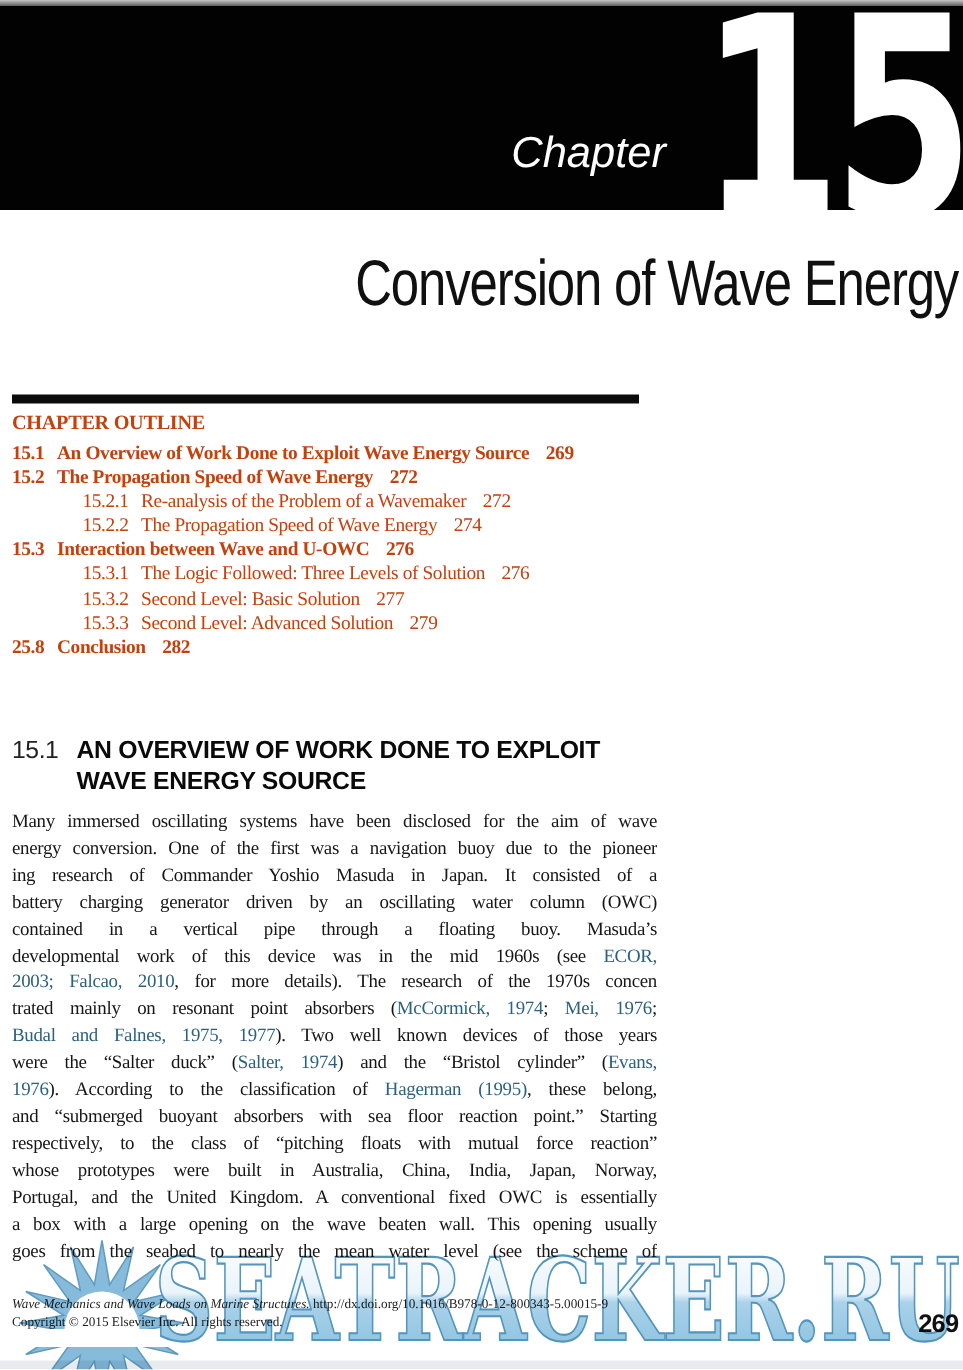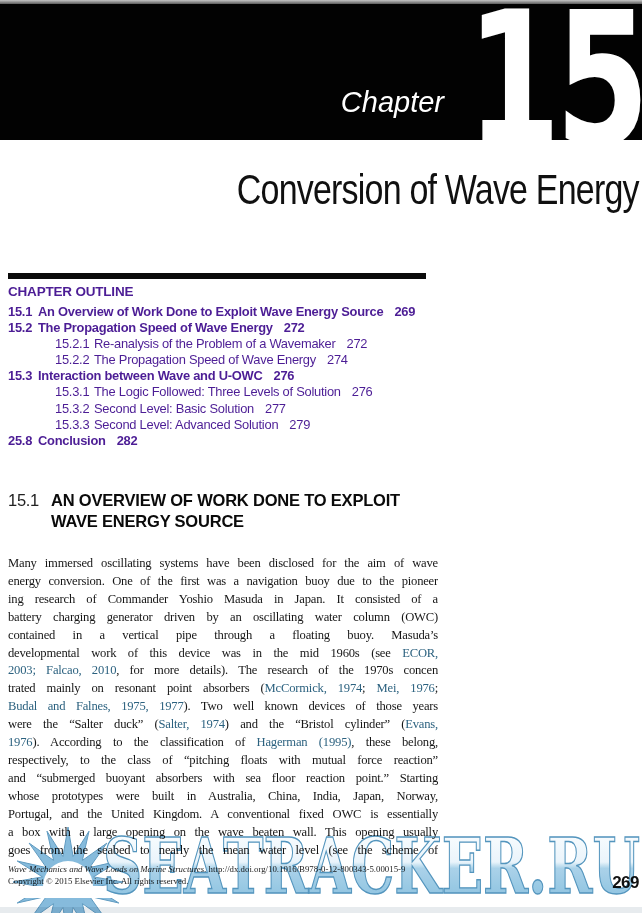--- a/index.html
+++ b/index.html
@@ -14,39 +14,39 @@
   .chapter-label{position:absolute;right:198px;top:82px;color:#fff;
                  font:italic 29px "Liberation Sans",sans-serif;}
   .chapter-number{position:absolute;right:-2px;top:-17px;color:#fff;line-height:1;
                   font-family:"DejaVu Sans",sans-serif;font-weight:bold;font-size:186px;
                   letter-spacing:-8px;transform:scaleX(0.73);transform-origin:top right;}
 
   .page-title{position:absolute;right:3px;top:165px;color:#101010;white-space:nowrap;
               font-size:43px;letter-spacing:-1px;transform:scaleX(0.79);transform-origin:top right;}
 
   
-  .outline{position:absolute;left:8px;top:273px;width:418px;color:#4c1d95;}
+  .outline{position:absolute;left:8px;top:263px;width:418px;color:#c2410c;font-family:Liberation Serif, serif;}
   .outline-rule{height:6px;background:#0b0b0b;}
   .outline-heading{margin-top:6px;line-height:14px;font-size:13.5px;font-weight:bold;letter-spacing:-0.2px;}
   .outline-items{margin-top:5px;}
   .o-row{font-size:12.9px;line-height:16.1px;letter-spacing:-0.25px;white-space:nowrap;}
   .o-row.lvl1{font-weight:bold;}
   .o-row.lvl2{padding-left:47px;font-weight:normal;}
   .o-num{display:inline-block;}
   .lvl1 .o-num{width:30px;}
   .lvl2 .o-num{width:39px;}
   .o-page{margin-left:11px;}
 
   
   .section{position:absolute;left:8px;top:490px;width:431px;display:flex;}
   .sec-num{width:43px;font-size:16.5px;letter-spacing:-0.3px;color:#222;padding-top:1px;}
   .sec-title{font-size:16.5px;font-weight:bold;letter-spacing:-0.2px;line-height:20.5px;color:#0a0a0a;}
 
   
-  .body-par{position:absolute;left:8px;top:555px;width:430px;color:#161616;
+  .body-par{position:absolute;left:8px;top:539px;width:430px;color:#161616;
             font-family:"Liberation Serif",serif;font-size:12.6px;}
   .b-line{line-height:17.92px;height:17.92px;overflow:hidden;letter-spacing:-0.2px;
           text-align:justify;text-align-last:justify;}
   .cite{color:#2b617f;}
 
   
   .footer{position:absolute;left:8px;top:864px;width:470px;color:#1d1d1d;white-space:nowrap;
           font-family:"Liberation Serif",serif;font-size:8.8px;line-height:11.5px;}
   .footer .src{font-style:italic;}
   .pageno{position:absolute;right:3px;top:873px;font-weight:bold;font-size:17px;
@@ -101,22 +101,22 @@
       <div class="b-line"><span>energy conversion. One of the first was a navigation buoy due to the pioneer</span></div>
       <div class="b-line"><span>ing research of Commander Yoshio Masuda in Japan. It consisted of a</span></div>
       <div class="b-line"><span>battery charging generator driven by an oscillating water column (OWC)</span></div>
       <div class="b-line"><span>contained in a vertical pipe through a floating buoy. Masuda’s</span></div>
       <div class="b-line"><span>developmental work of this device was in the mid 1960s (see </span><span class="cite">ECOR,</span></div>
       <div class="b-line"><span class="cite">2003;</span><span> </span><span class="cite">Falcao, 2010</span><span>, for more details). The research of the 1970s concen</span></div>
       <div class="b-line"><span>trated mainly on resonant point absorbers (</span><span class="cite">McCormick, 1974</span><span>; </span><span class="cite">Mei, 1976</span><span>;</span></div>
       <div class="b-line"><span class="cite">Budal and Falnes, 1975, 1977</span><span>). Two well known devices of those years</span></div>
       <div class="b-line"><span>were the “Salter duck” (</span><span class="cite">Salter, 1974</span><span>) and the “Bristol cylinder” (</span><span class="cite">Evans,</span></div>
       <div class="b-line"><span class="cite">1976</span><span>). According to the classification of </span><span class="cite">Hagerman (1995)</span><span>, these belong,</span></div>
+      <div class="b-line"><span>and “submerged buoyant absorbers with sea floor reaction point.” Starting</span></div>
       <div class="b-line"><span>respectively, to the class of “pitching floats with mutual force reaction”</span></div>
-      <div class="b-line"><span>and “submerged buoyant absorbers with sea floor reaction point.” Starting</span></div>
       <div class="b-line"><span>whose prototypes were built in Australia, China, India, Japan, Norway,</span></div>
       <div class="b-line"><span>Portugal, and the United Kingdom. A conventional fixed OWC is essentially</span></div>
       <div class="b-line"><span>a box with a large opening on the wave beaten wall. This opening usually</span></div>
       <div class="b-line"><span>goes from the seabed to nearly the mean water level (see the scheme of</span></div>
     </div>
 
   <div class="footer">
     <div>
       <span class="src">Wave Mechanics and Wave Loads on Marine Structures.</span>
       <span>http://dx.doi.org/10.1016/B978-0-12-800343-5.00015-9</span>

